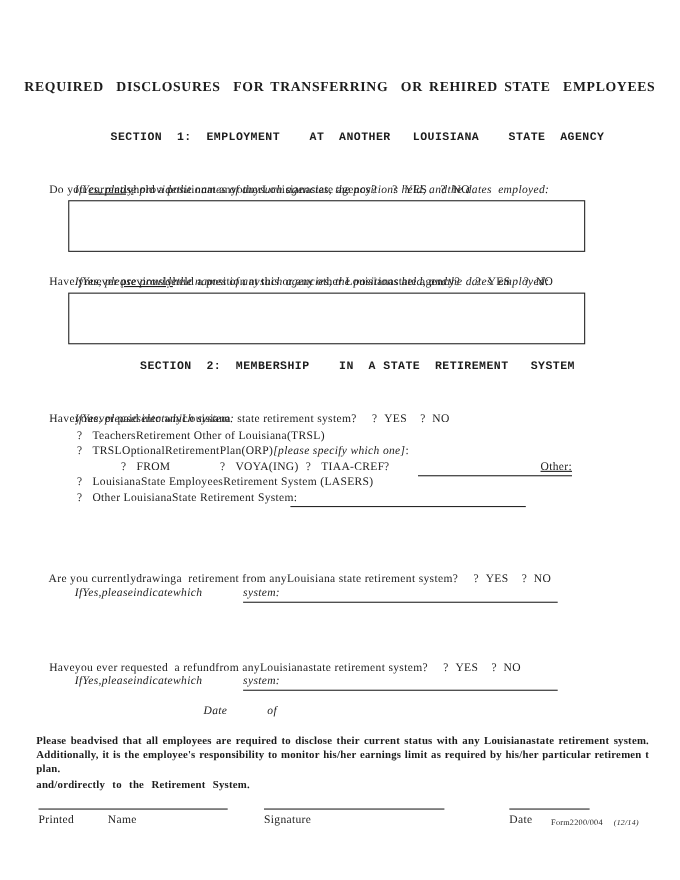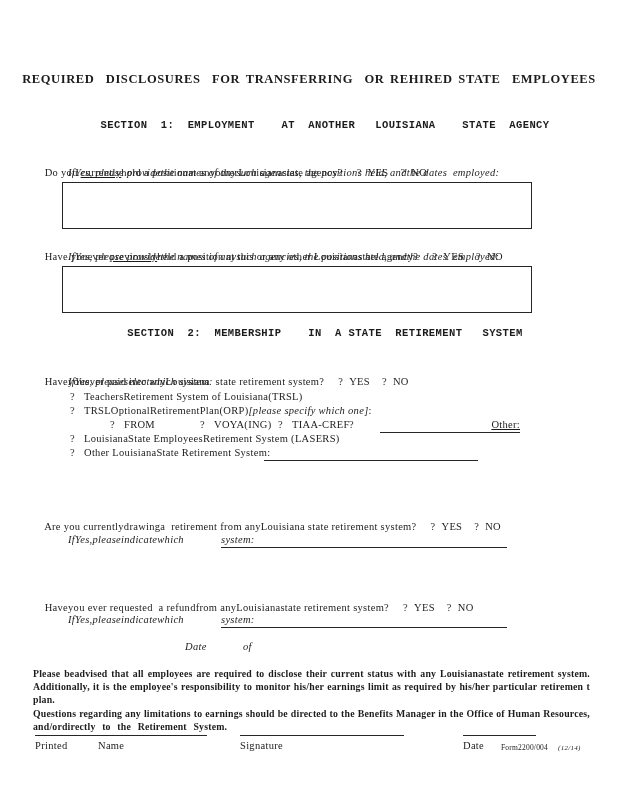--- a/index.html
+++ b/index.html
@@ -59,21 +59,21 @@
 
   <div class="heading" style="top:327px">SECTION  2:  MEMBERSHIP    IN  A STATE  RETIREMENT   SYSTEM</div>
 
   <div class="line q" style="top:361px">
     <span>Haveyouever paid into anyLouisiana  state retirement system?</span><span class="yesno"><span class="cb">?</span><span class="ynl">YES</span><span class="cb">?</span><span>NO</span></span>
   </div>
   <div class="line p" style="top:375px">IfYes, pleaseselectwhich system:</div>
 
   <div class="line" style="top:390px">
     <span class="cb item-cb">?</span>
-    <span class="item-label">TeachersRetirement System of Louisiana(TRSL)</span>
+    <span class="item-label">TeachersRetirement Other of Louisiana(TRSL)</span>
   </div>
   <div class="line" style="top:404px">
     <span class="cb item-cb">?</span>
     <span class="item-label"><span>TRSLOptionalRetirementPlan(ORP)</span><span class="italic">[please specify which one]</span><span>:</span></span>
   </div>
   <div class="line" style="top:418px">
     <span class="cb abs" style="left:110px">?</span>
     <span class="abs" style="left:124px">FROM</span>
     <span class="cb abs" style="left:200px">?</span>
     <span class="abs" style="left:214px">VOYA(ING)</span>
@@ -109,21 +109,20 @@
     <span class="fill" style="left:221px;width:286px"><span class="italic">system:</span></span>
   </div>
   <div class="line" style="top:640px">
     <span class="abs italic" style="left:185px">Date</span>
     <span class="abs italic" style="left:243px">of</span>
   </div>
 
   <div class="footer">
     <div class="fline">Please beadvised that all employees are required to disclose their current status with any Louisianastate retirement system.</div>
     <div class="fline">Additionally, it is the employee's responsibility to monitor his/her earnings limit as required by his/her particular retiremen t plan.</div>
-    <div class="fline">Questions regarding any limitations to earnings should be directed to the Benefits Manager in the Office of Human Resources,</div>
     <div class="fline last">and/ordirectly to the Retirement System.</div>
   </div>
 
   <div class="sigline" style="left:35px;top:735px;width:172px"></div>
   <div class="sigline" style="left:240px;top:735px;width:164px"></div>
   <div class="sigline" style="left:463px;top:735px;width:73px"></div>
 
   <div class="line" style="top:739px">
     <span class="abs" style="left:35px">Printed</span>
     <span class="abs" style="left:98px">Name</span>

